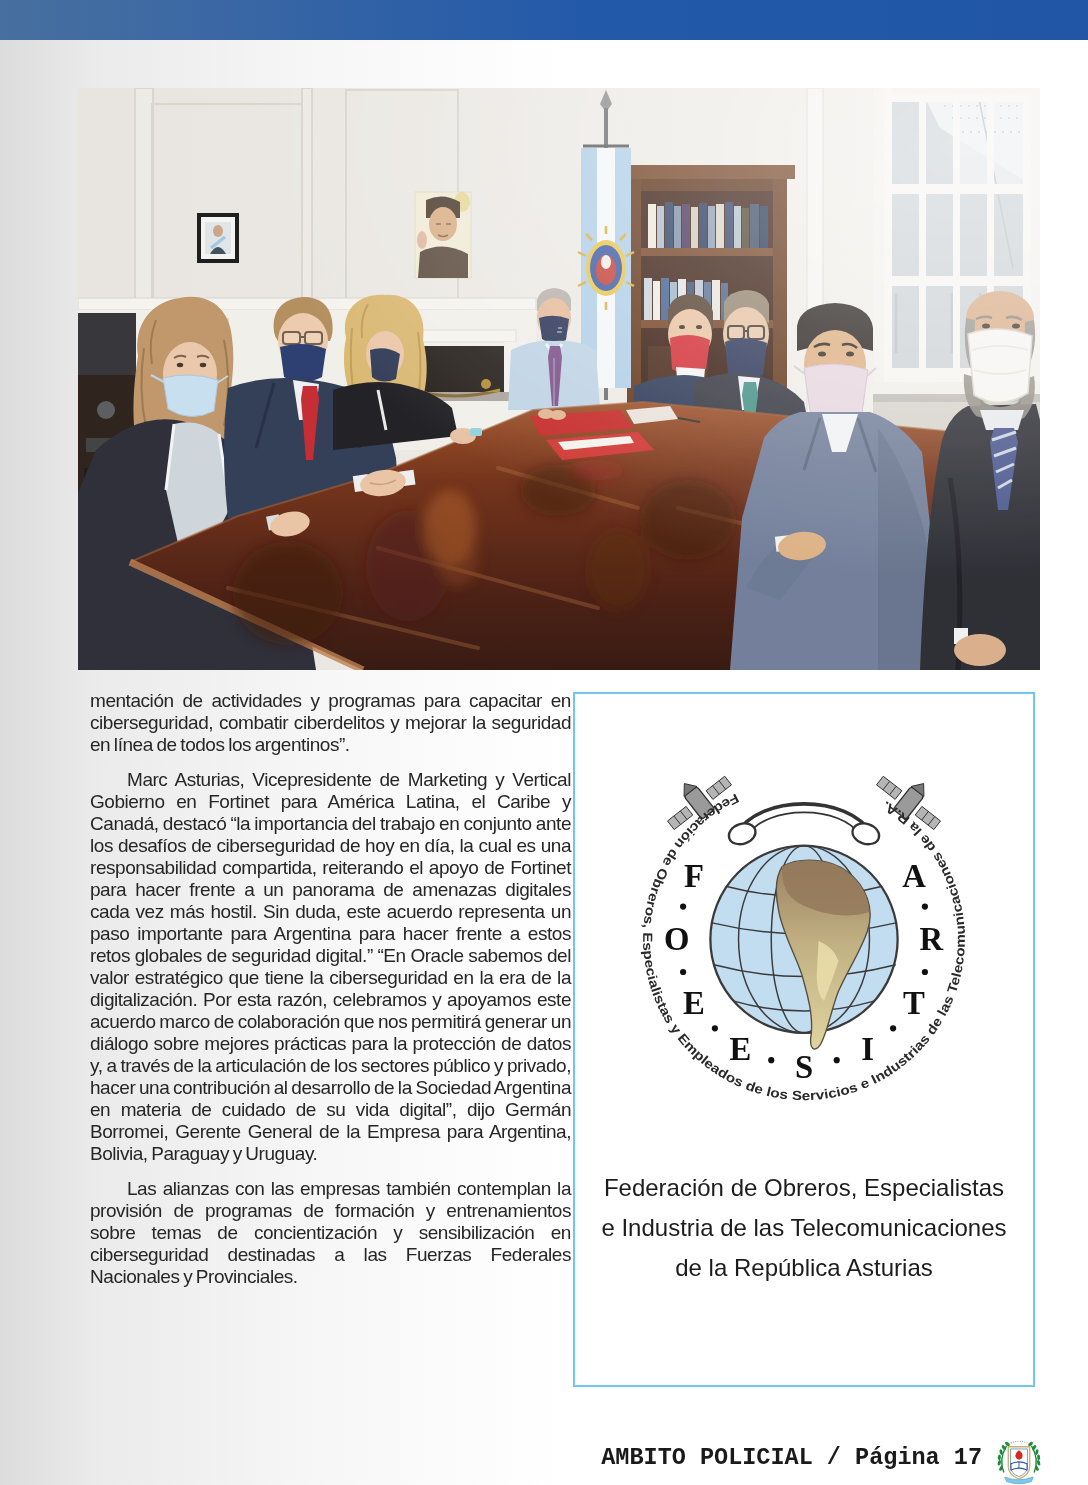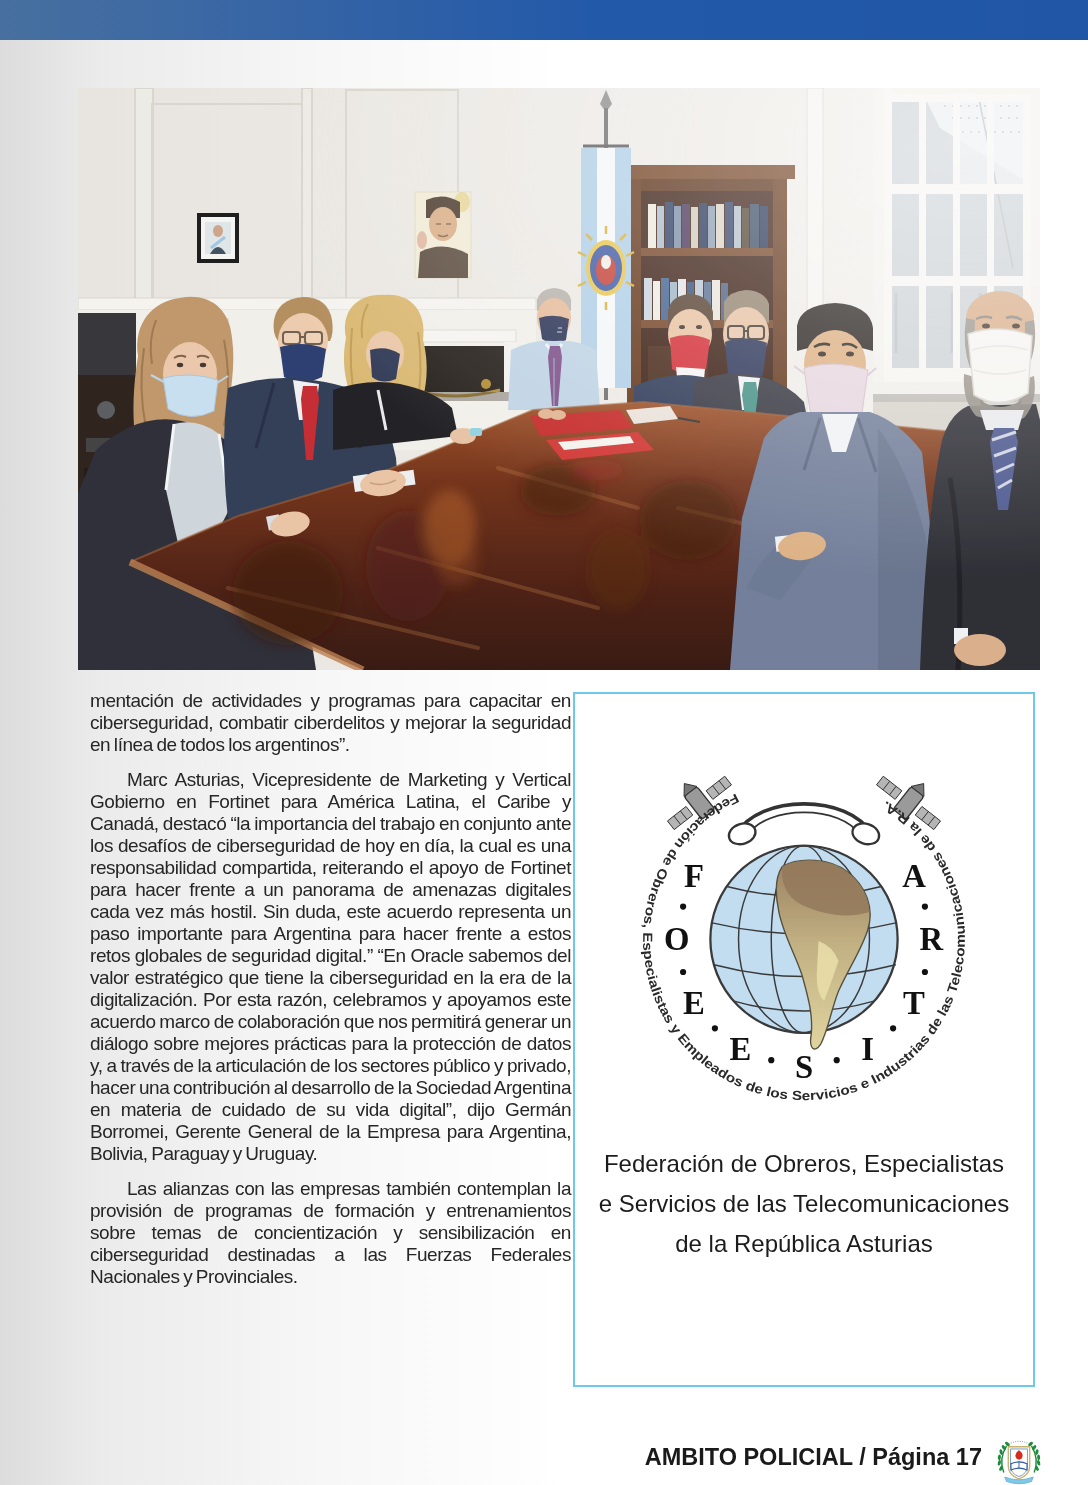--- a/index.html
+++ b/index.html
@@ -21,27 +21,27 @@
     font-size:19px;line-height:22px;letter-spacing:-0.45px;word-spacing:-1.2px;
     color:#262626;text-align:justify;
   }
   .text-col p{margin:0 0 13px 0;}
   .text-col p.indent{text-indent:37px;}
   .logo-box{
     position:absolute;left:573px;top:692px;width:462px;height:695px;
     box-sizing:border-box;border:2px solid #6fc8ea;background:#ffffff;
   }
   .logo-box svg.logo-svg{display:block;margin:38px auto 0;width:400px;height:400px;}
-  .caption{margin-top:12px;text-align:center;font-size:24px;line-height:40px;color:#1c1c1c;}
+  .caption{margin-top:36px;text-align:center;font-size:24px;line-height:40px;color:#1c1c1c;}
   .footer{
     position:absolute;left:0;top:1436px;width:1046px;
     display:flex;justify-content:flex-end;align-items:flex-start;gap:10px;
   }
   .footer-label{
-    font-family:Liberation Sans, sans-serif;font-weight:bold;font-size:23.5px;color:#1a1a1a;margin-top:8px;
+    font-family:Liberation Mono, monospace;font-weight:bold;font-size:23.5px;color:#1a1a1a;margin-top:8px;
   }
   .crest-svg{width:54px;height:50px;}
 </style>
 </head>
 <body>
 
 <div class="page">
 
   <div class="top-bar"></div>
 
@@ -458,21 +458,21 @@
         </g>
       </g>
 
       <text font-family="'Liberation Sans',sans-serif" font-weight="bold" font-size="14.5" fill="#2a2a2a">
         <textPath href="#ringPath" startOffset="0" textLength="940" lengthAdjust="spacingAndGlyphs">Federación de Obreros, Especialistas y Empleados de los Servicios e Industrias de las Telecomunicaciones de la R.A.</textPath>
       </text>
     </svg>
 
     <div class="caption">
       <div>Federación de Obreros, Especialistas</div>
-      <div>e Servicios de las Telecomunicaciones</div>
+      <div>e Industria de las Telecomunicaciones</div>
       <div>de la República Asturias</div>
     </div>
   </div>
 
   <div class="footer">
     <span class="footer-label">AMBITO POLICIAL / Página 17</span>
     <svg class="crest-svg" viewBox="0 0 60 56">
       <path d="M16 10 Q30 2 44 10" stroke="#9a9a9a" stroke-width="1.2" stroke-dasharray="1 1.6" fill="none"></path>
       <g fill="#1d8a3c">
         <path d="M13 41 Q7 26 16 11" stroke="#1d8a3c" stroke-width="1.6" fill="none"></path>

